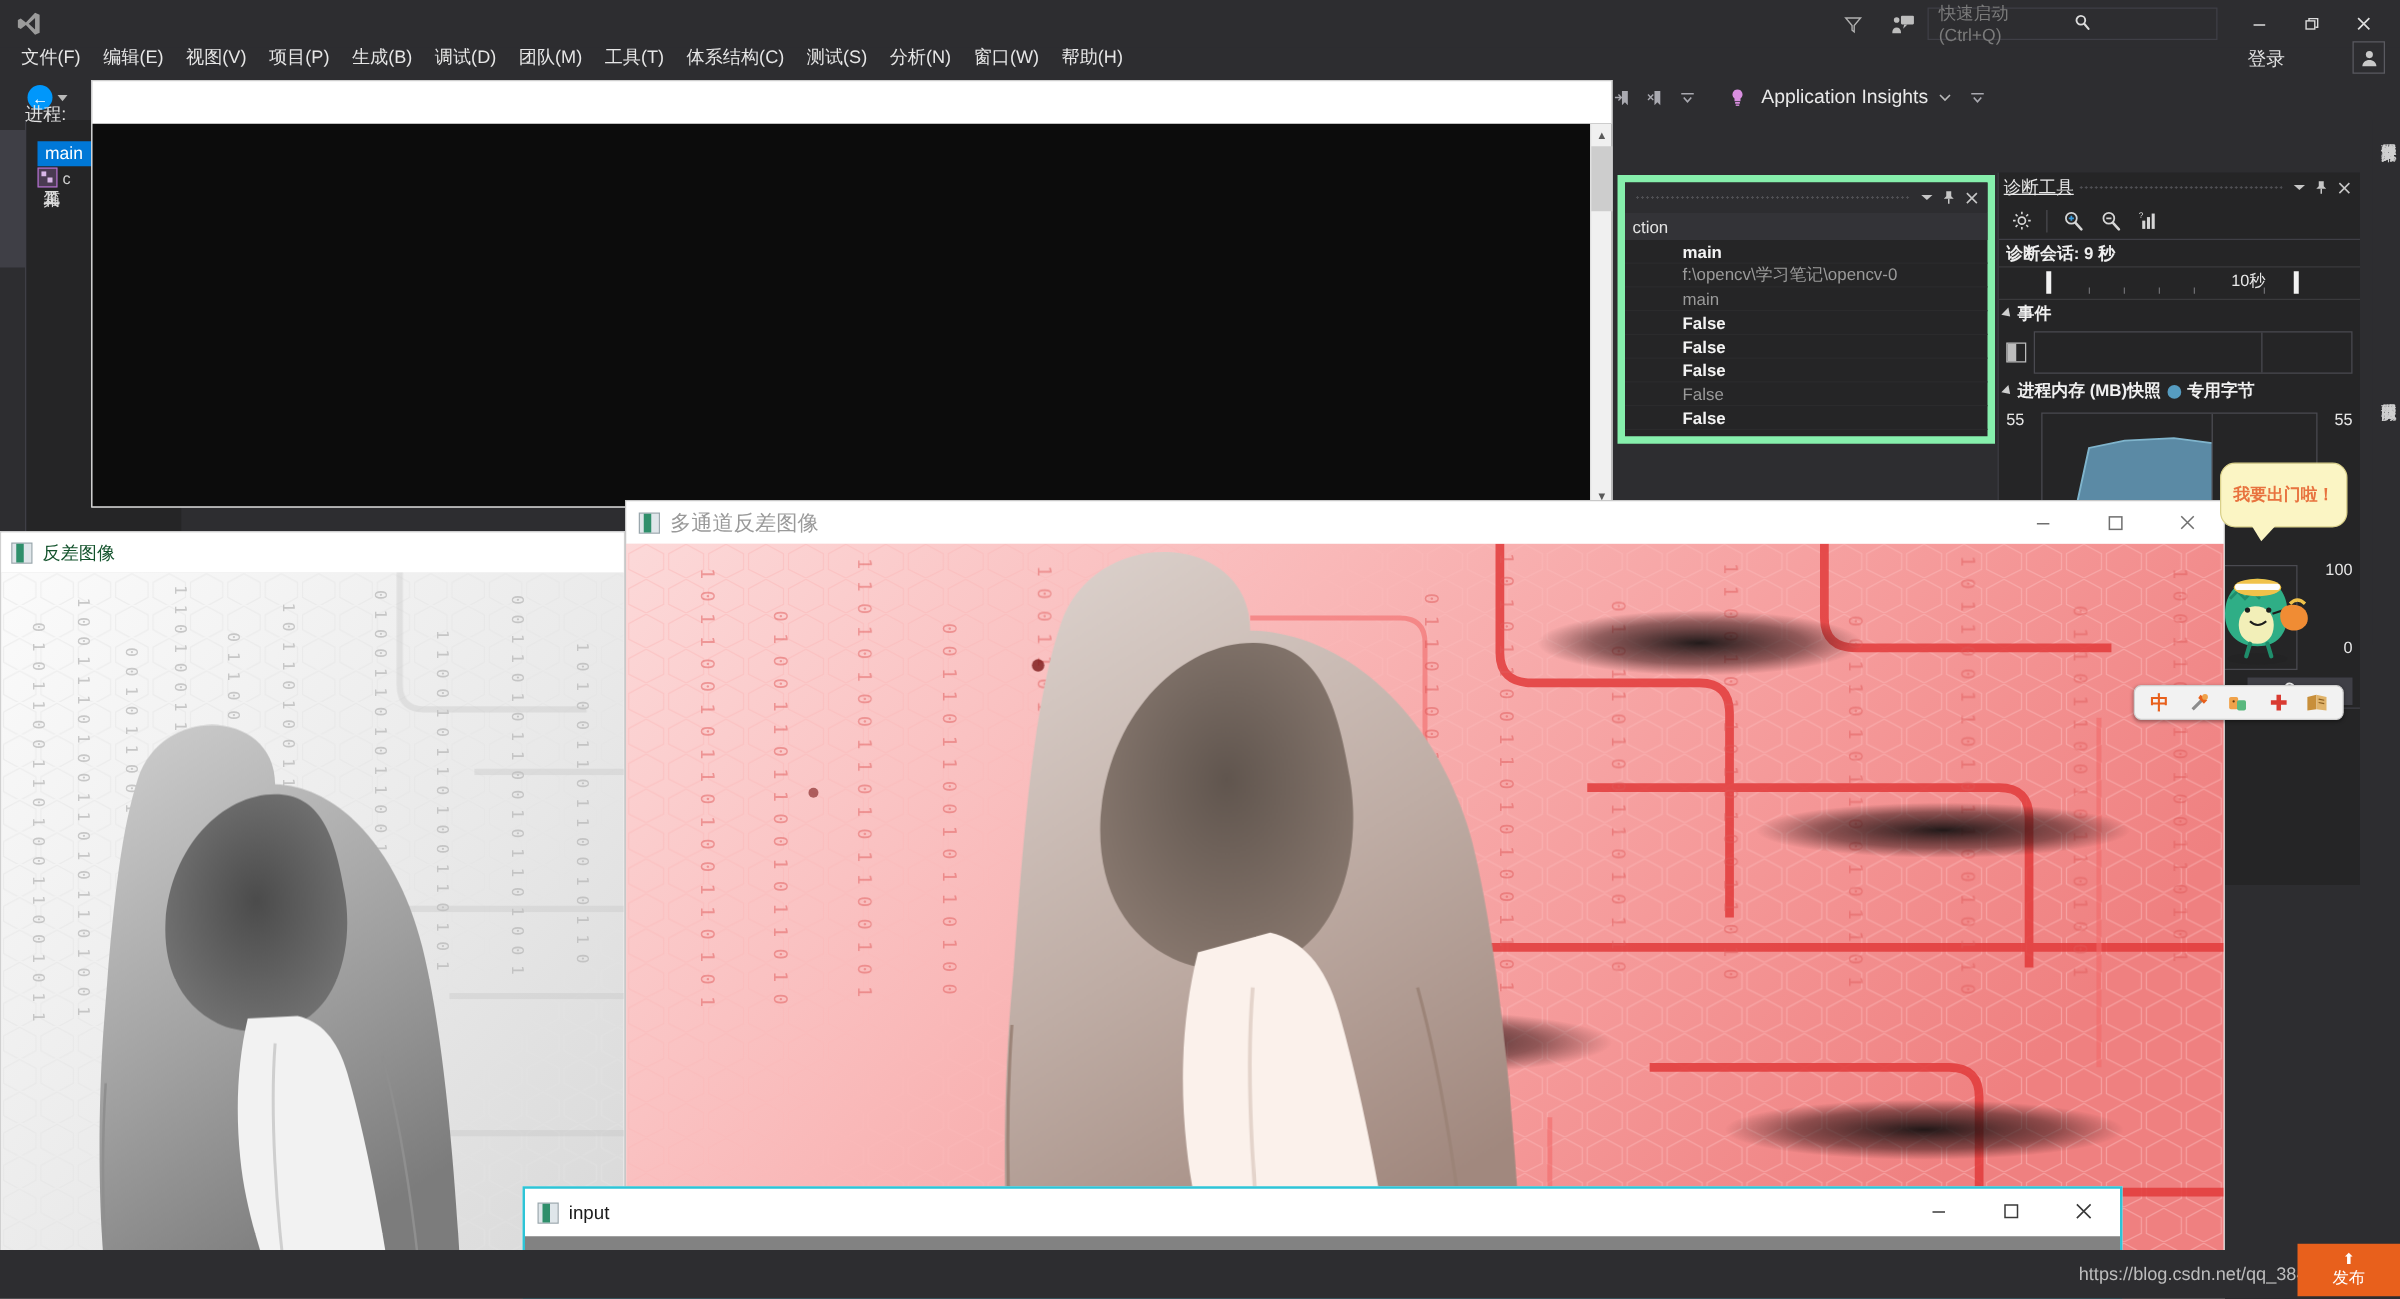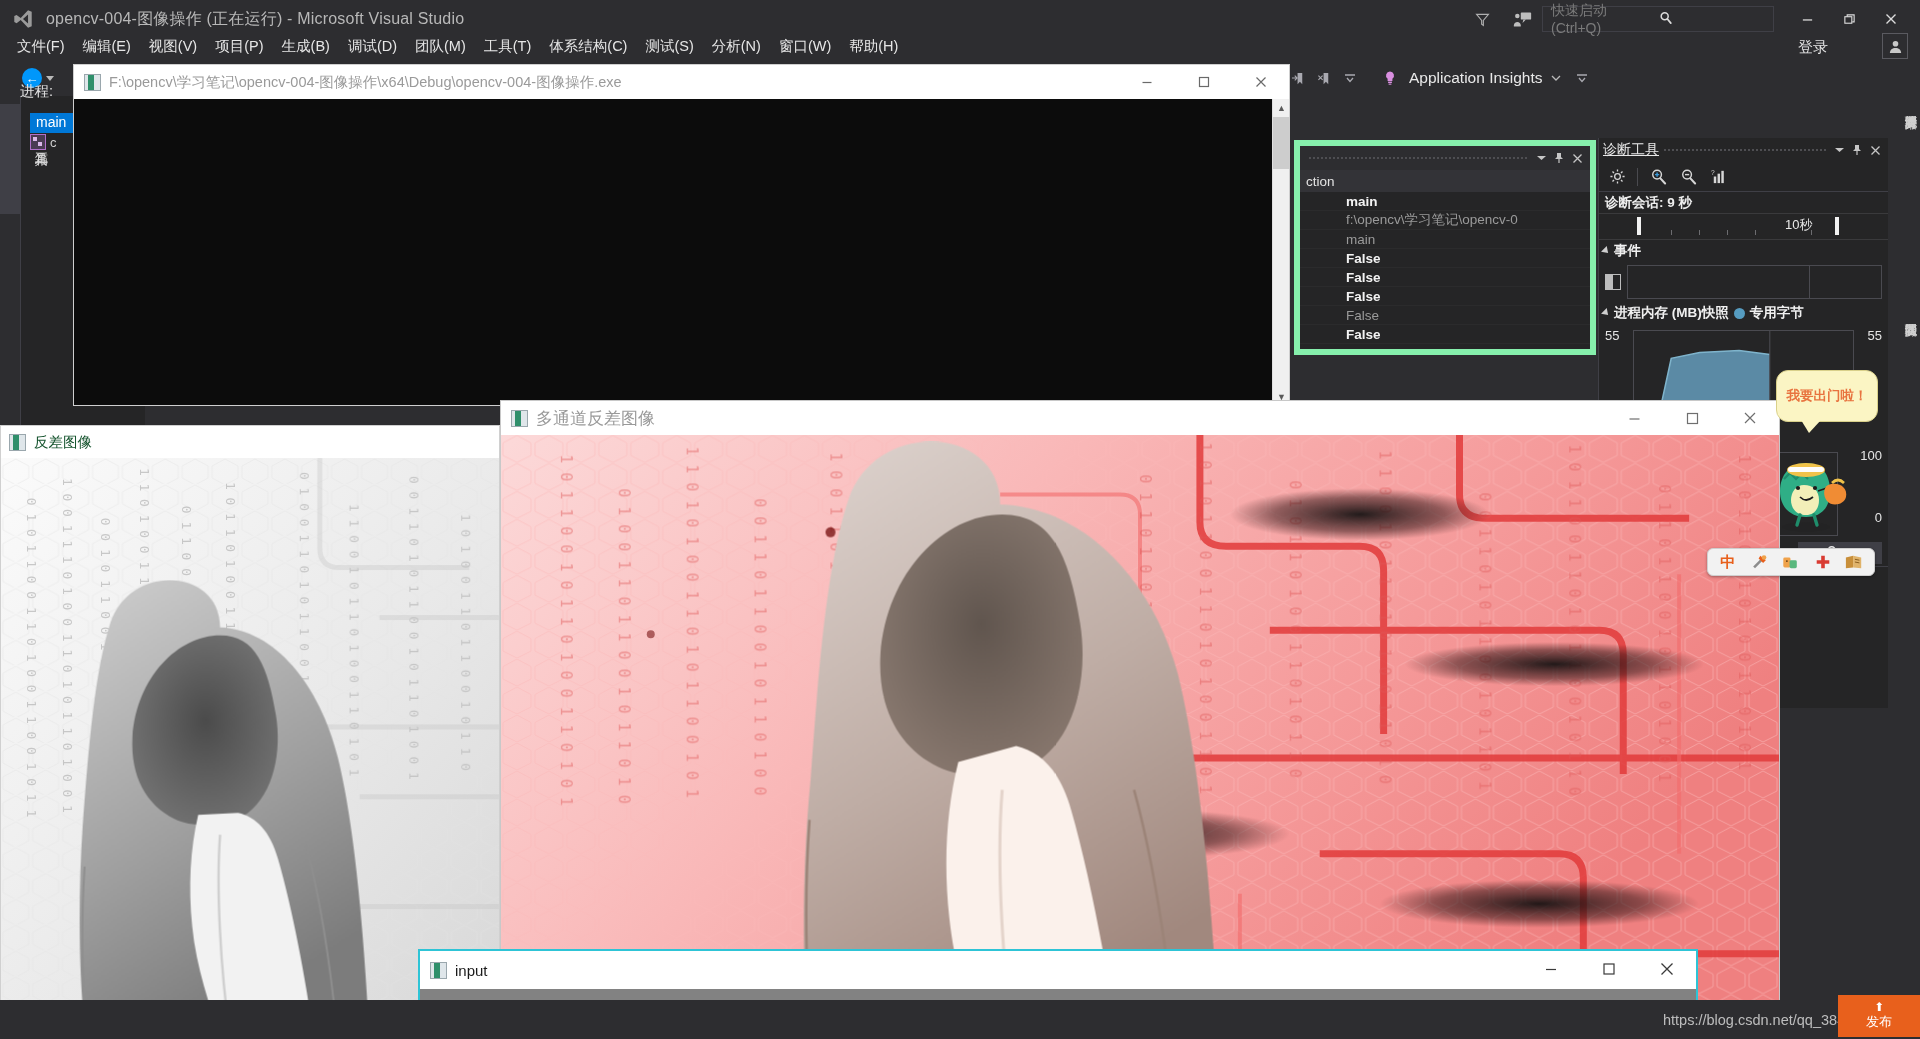--- a/index.html
+++ b/index.html
@@ -30,21 +30,21 @@
     width: 232px; height: 26px; border: 1px solid #3f3f46; background: #2d2d30;
     display: flex; align-items: center; padding: 0 6px 0 8px; margin-right: 12px;
   }
   .qlaunch span { color: #7b7b7b; font-size: 14px; flex: 1; }
   .qlaunch .mag { color: #d0d0d0; }
   .wbtn { width: 42px; height: 30px; display: flex; align-items: center; justify-content: center; color: #d8d8d8; }
 
   
   .vs-menubar {
     position: absolute; left: 0; top: 33px; width: 1920px; height: 26px;
-    display: flex; align-items: flex-end; padding-left: 8px;
+    display: flex; align-items: flex-start; padding-left: 8px;
   }
   .menu-item { padding: 3px 9px; color: #e6e6e6; font-size: 14.5px; white-space: nowrap; }
 
   .signin { position: absolute; right: 92px; top: 38px; color: #e4e4e4; font-size: 15px; }
   .acct-box { position: absolute; right: 12px; top: 33px; width: 26px; height: 26px;
     border: 1px solid #5a5a60; display: flex; align-items: center; justify-content: center; }
 
   
   .vs-toolbar { position: absolute; left: 0; top: 60px; width: 1920px; height: 36px; background: #2d2d30; }
   .tb2-back { position: absolute; left: 22px; top: 68px; display: flex; align-items: center; gap: 4px; }
@@ -196,21 +196,20 @@
 <body>
 
 <div class="root">
 
   <div class="vs-titlebar">
     <div class="vs-logo">
       <svg width="22" height="22" viewBox="0 0 24 24">
           <path d="M17.5 2.5 9.5 11 5 7.5 2.5 8.8v6.4L5 16.5 9.5 13l8 8.5 4-1.6V4.1l-4-1.6zM17.5 7v10L12 12l5.5-5z" fill="#9b9b9b"></path>
         </svg>
     </div>
-    <div class="vs-title">opencv-004-图像操作 (正在运行) - Microsoft Visual Studio</div>
 
     <div class="tb-right">
       <div class="tb-icon">
         <svg width="17" height="17" viewBox="0 0 20 20">
             <path d="M3 4h14l-6 7v6l-2-1.5V11L3 4z" fill="none" stroke="#b0b0b0" stroke-width="1.3"></path>
           </svg>
       </div>
       <div class="tb-icon">
         <svg width="19" height="17" viewBox="0 0 22 18">
             <rect x="9" y="1" width="12" height="8" rx="1" fill="#bdbdbd"></rect>
@@ -522,43 +521,20 @@
         </span>
       </div>
     </div>
     <div class="cols-row">
       <div class="col-h">持续时...</div>
       <div class="col-h">线程</div>
     </div>
   </div>
 
   <div class="console-win">
-    <div class="cw-title">
-      <span class="app-ico">
-          <i></i>
-        </span>
-      <span>F:\opencv\学习笔记\opencv-004-图像操作\x64\Debug\opencv-004-图像操作.exe</span>
-      <div class="cw-ctrls">
-        <div class="cw-btn">
-          <svg width="12" height="12" viewBox="0 0 12 12">
-              <path d="M1.5 6.5h9" stroke="#6a6a6a" stroke-width="1.2"></path>
-            </svg>
-        </div>
-        <div class="cw-btn">
-          <svg width="12" height="12" viewBox="0 0 12 12">
-              <rect x="1.5" y="1.5" width="9" height="9" fill="none" stroke="#6a6a6a" stroke-width="1.2"></rect>
-            </svg>
-        </div>
-        <div class="cw-btn">
-          <svg width="12" height="12" viewBox="0 0 12 12">
-              <path d="M1.5 1.5 10.5 10.5M10.5 1.5 1.5 10.5" stroke="#6a6a6a" stroke-width="1.2"></path>
-            </svg>
-        </div>
-      </div>
-    </div>
     <div class="cw-body"></div>
     <div class="cw-scroll">
       <div class="cw-arrow" style="top:0">▲</div>
       <div class="cw-thumb"></div>
       <div class="cw-arrow" style="bottom:0">▼</div>
     </div>
   </div>
 
   <div class="fc-win">
     <div class="fc-title">

